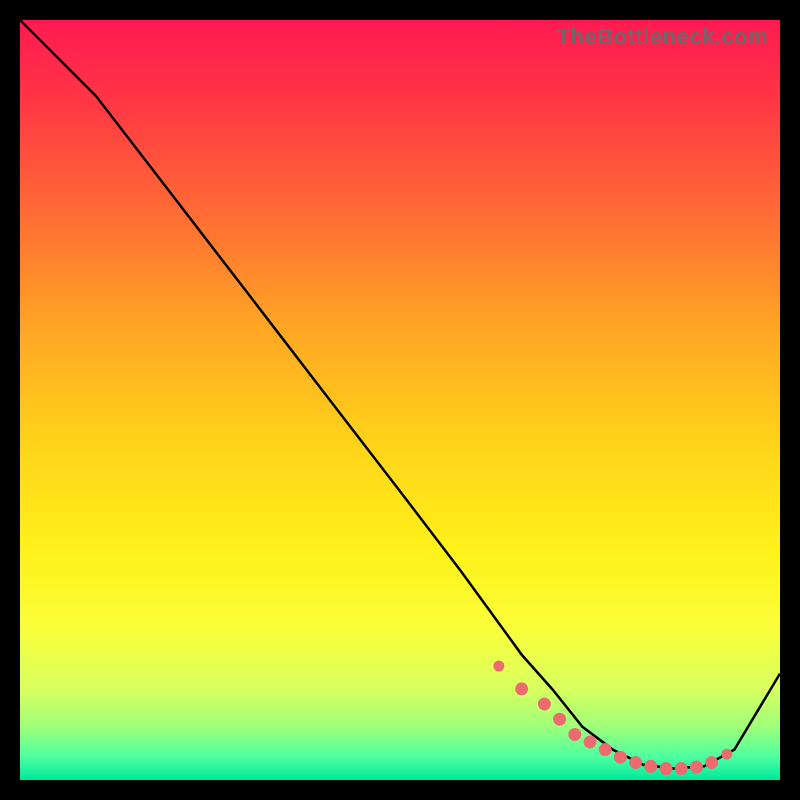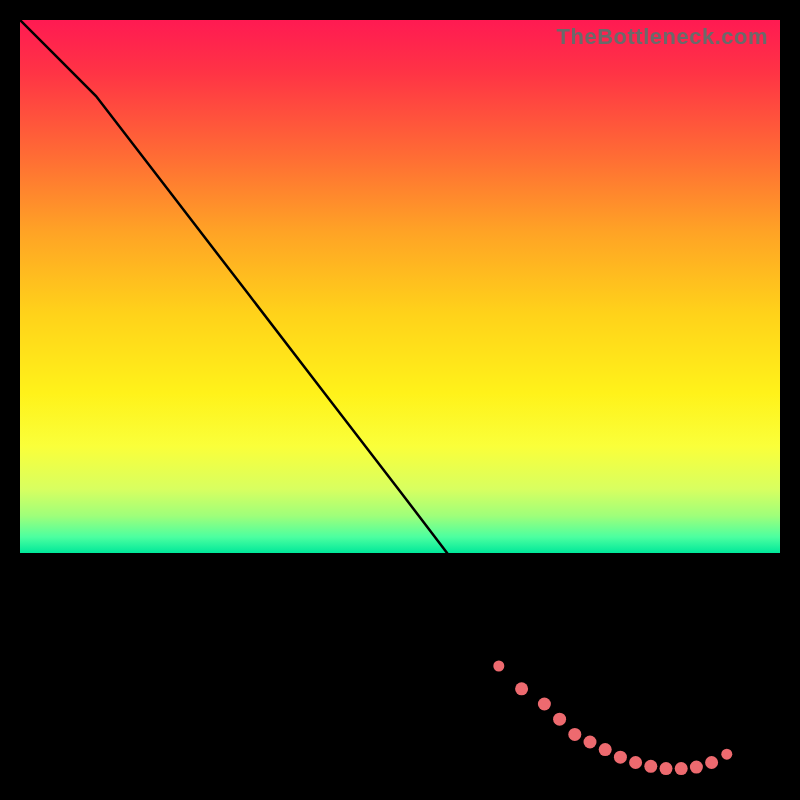--- a/index.html
+++ b/index.html
@@ -14,21 +14,21 @@
     position: relative;
     width: 800px;
     height: 800px;
     background: #000;
   }
   .plot {
     position: absolute;
     left: 20px;
     top: 20px;
     width: 760px;
-    height: 533px;
+    height: 760px;
     background: linear-gradient(
       to bottom,
       #ff1a52 0%,
       #ff3445 10%,
       #ff6a35 25%,
       #ffa425 40%,
       #ffd21a 55%,
       #fff21a 70%,
       #faff3a 80%,
       #d8ff60 88%,

